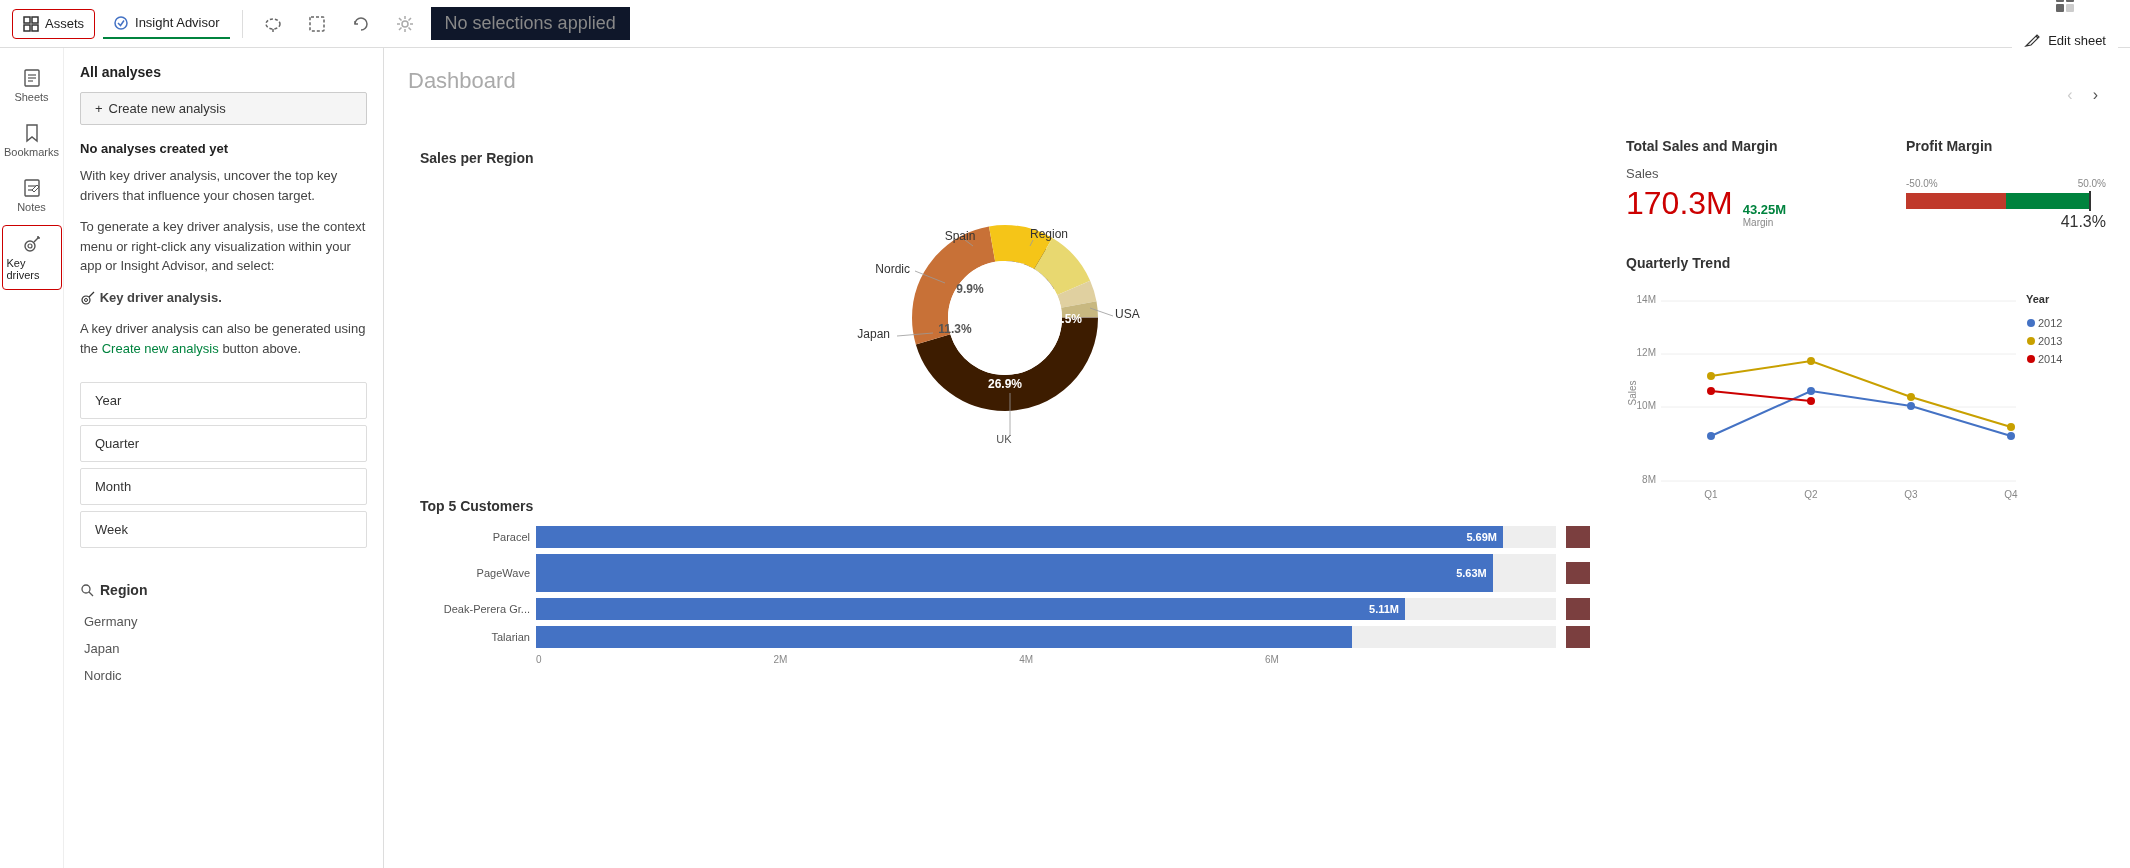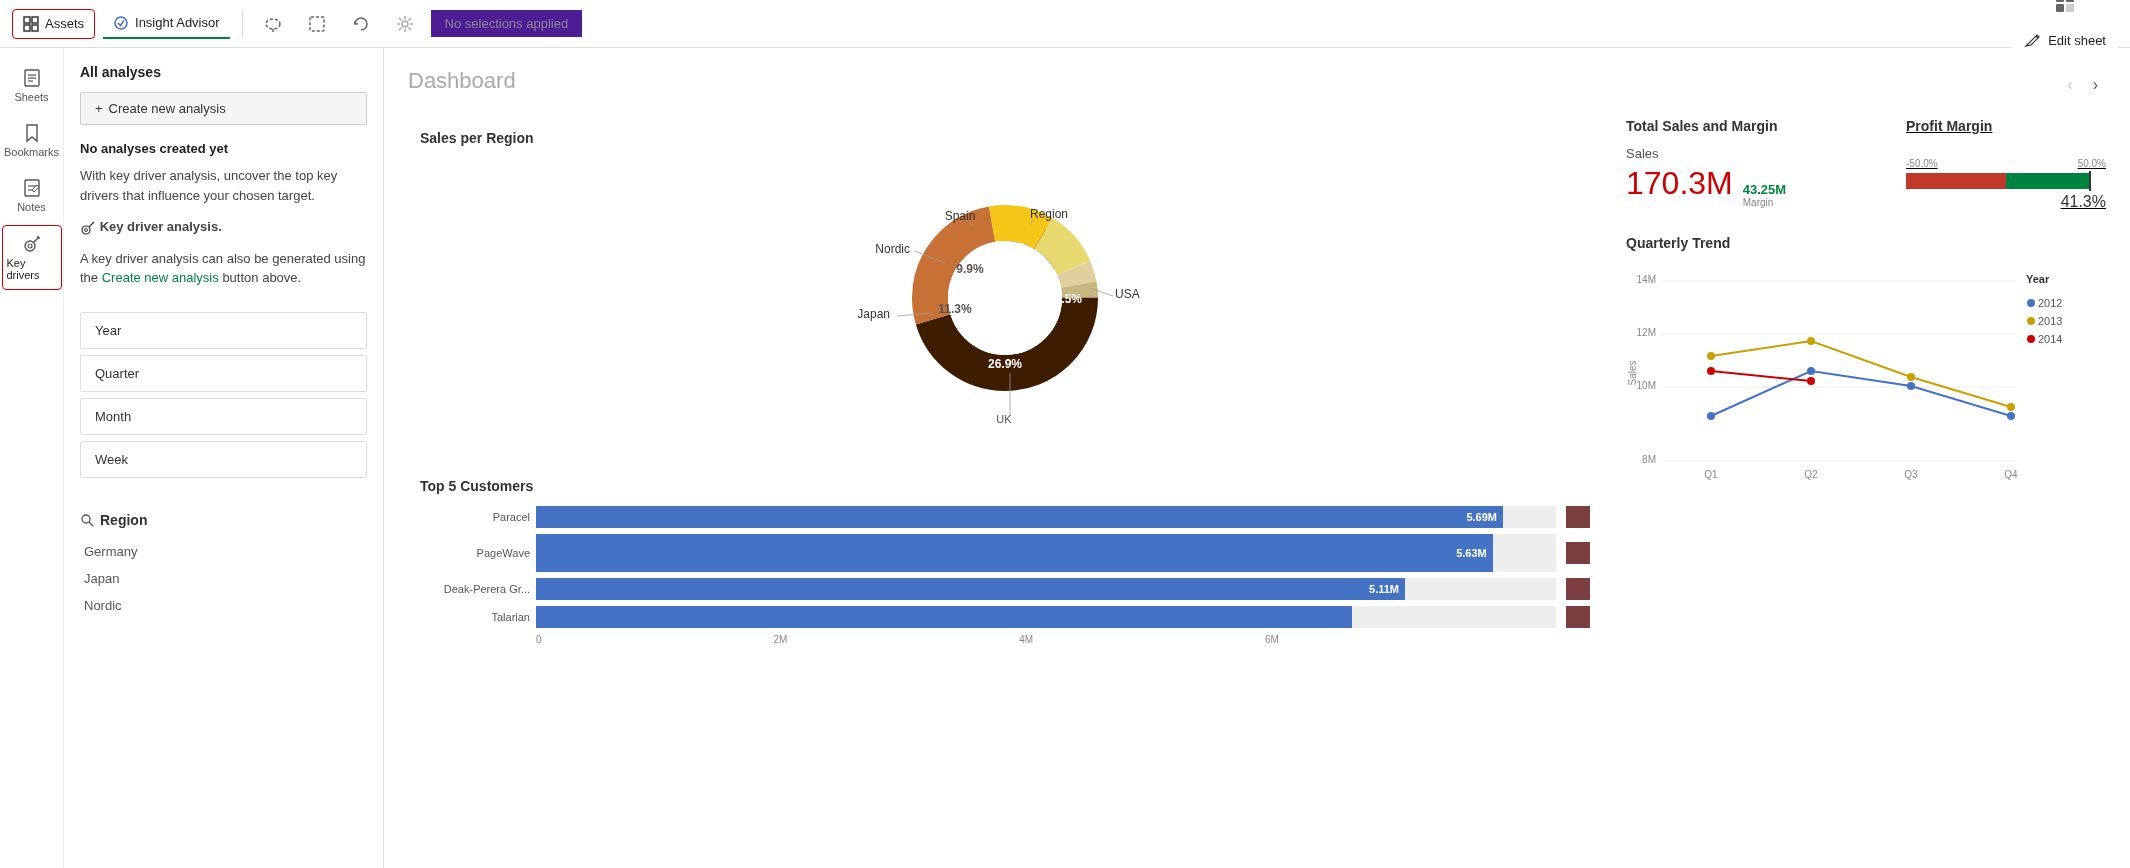--- a/index.html
+++ b/index.html
@@ -21,21 +21,21 @@
       border: none; border-bottom: 2px solid #00833e; cursor: pointer;
       font-size: 13px; color: #222; background: #fff;
     }
     .nav-divider { width: 1px; height: 28px; background: #ddd; margin: 0 4px; }
     .nav-icon-btn {
       padding: 6px 8px; border: none; background: #fff; cursor: pointer;
       color: #555; font-size: 16px; display: flex; align-items: center;
     }
     .nav-selections {
       display: flex; align-items: center; gap: 6px; padding: 6px 14px;
-      border: none; background: #4c1d95; color: #888; font-size: 13px;
+      border: none; background: #0f172a; color: #888; font-size: 18px;
     }
     .nav-right { margin-left: auto; display: flex; align-items: center; gap: 12px; flex-direction: column; }
     .edit-sheet-btn {
       display: flex; align-items: center; gap: 6px; padding: 6px 12px;
       border: none; background: #fff; cursor: pointer; font-size: 13px; color: #222;
     }
     .grid-icon { font-size: 18px; color: #555; }
 
     
     .main-layout { display: flex; height: calc(868px - 48px); }
@@ -77,21 +77,21 @@
       border-radius: 2px;
     }
     .filter-section-title {
       display: flex; align-items: center; gap: 6px;
       font-size: 14px; font-weight: 600; color: #333; margin-bottom: 10px; margin-top: 16px;
     }
     .filter-region-item { padding: 6px 4px; color: #555; font-size: 13px; cursor: pointer; }
 
     
     .dashboard-area { flex: 1; padding: 20px 24px; overflow-y: auto; background: #fff; }
-    .dashboard-title { font-size: 22px; color: #aaa; font-weight: 300; margin-bottom: 8px; }
+    .dashboard-title { font-size: 22px; color: #aaa; font-weight: 300; margin-bottom: 28px; }
 
     
     .chart-card { background: #fff; padding: 12px; }
     .chart-title { font-size: 14px; font-weight: 600; color: #333; margin-bottom: 12px; }
 
     
     .donut-container { display: flex; justify-content: center; align-items: center; position: relative; }
 
     
     .bar-chart { margin-top: 0; }
@@ -216,20 +216,23 @@
   </div>
 
   <div class="analyses-panel">
     <div class="analyses-title">All analyses</div>
     <button class="create-btn">
       <span>+</span>
       <span>Create new analysis</span>
     </button>
     <div class="no-analyses">No analyses created yet</div>
     <p class="panel-text">With key driver analysis, uncover the top key drivers that influence your chosen target.</p>
+    <p class="panel-text">
+      <span>To generate a key driver analysis, use the context menu or right-click any visualization within your app or Insight Advisor, and select:</span>
+    </p>
     <p class="panel-text">
       <svg width="16" height="16" viewBox="0 0 16 16" fill="none" style="display:inline;vertical-align:middle">
         <circle cx="6" cy="10" r="4" stroke="#333" stroke-width="1.2" fill="none"></circle>
         <circle cx="6" cy="10" r="1.5" stroke="#333" stroke-width="1" fill="none"></circle>
         <line x1="9" y1="7" x2="14" y2="2" stroke="#333" stroke-width="1.2"></line>
       </svg>
       <strong>Key driver analysis.</strong>
     </p>
     <p class="panel-text">
       <span>A key driver analysis can also be generated using the</span>
@@ -368,21 +371,21 @@
               <div style="display:flex;align-items:baseline;gap:10px;">
                 <span style="font-size:32px;color:#c00;font-weight:300;">170.3M</span>
                 <div>
                   <span style="color:#00833e;font-size:13px;font-weight:600;">43.25M</span>
                   <div style="font-size:10px;color:#888;">Margin</div>
                 </div>
               </div>
             </div>
           </div>
 
-          <div style="width:200px;text-decoration:underline;">
+          <div style="width:200px;">
             <div class="chart-title">Profit Margin</div>
             <div style="display:flex;justify-content:space-between;font-size:10px;color:#888;margin-top:24px;">
               <span>-50.0%</span>
               <span>50.0%</span>
             </div>
             <div style="position:relative;height:16px;margin:4px 0;">
               <div style="position:absolute;left:0;width:50%;height:100%;background:#c0392b;"></div>
               <div style="position:absolute;left:50%;width:41.3%;height:100%;background:#00833e;"></div>
               <div style="position:absolute;left:91.3%;top:-2px;height:20px;width:2px;background:#333;"></div>
             </div>

